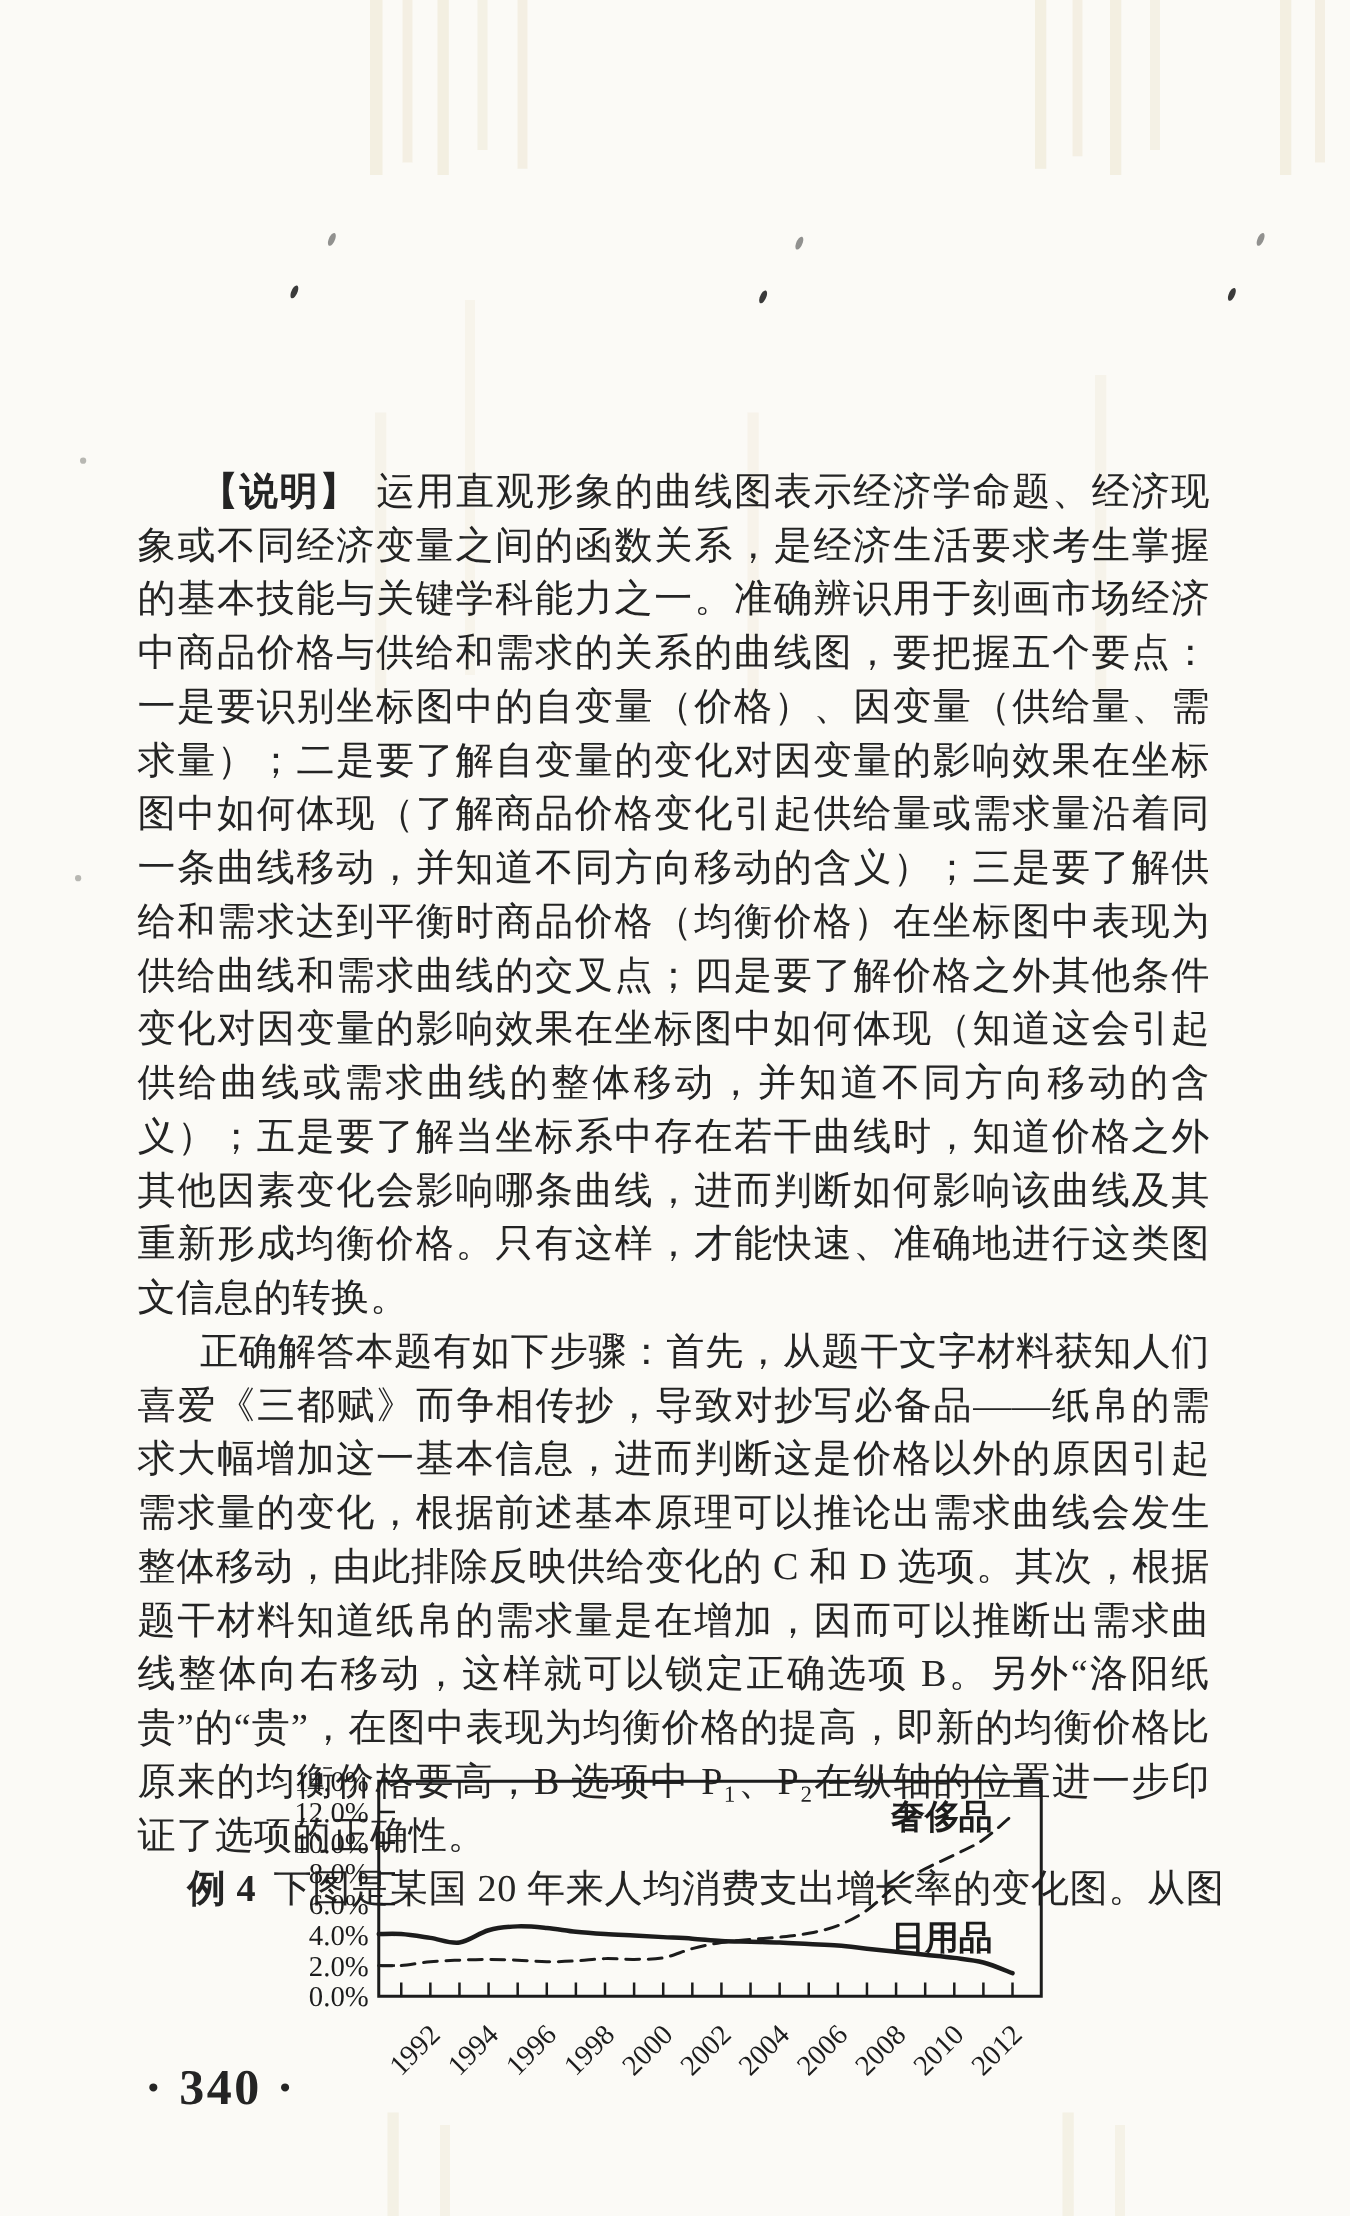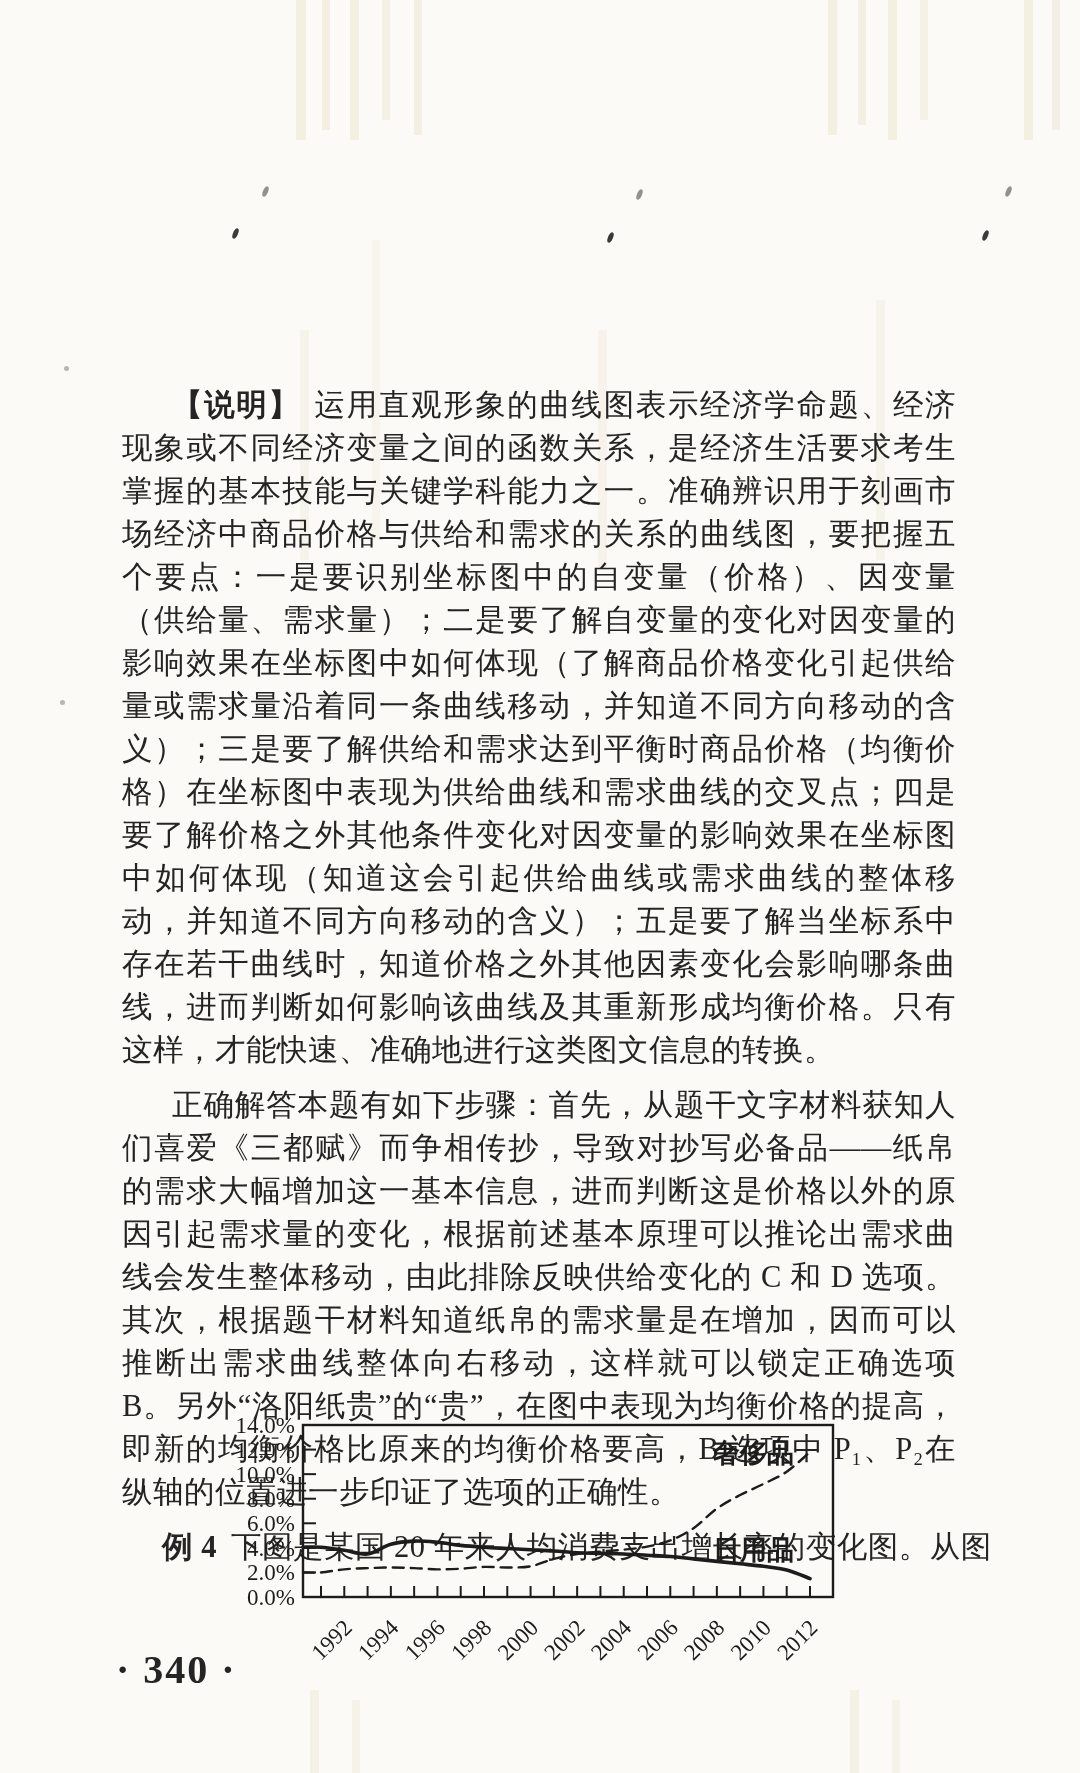--- a/index.html
+++ b/index.html
@@ -10,21 +10,21 @@
     color:#242424;
   }
   .streak{position:absolute;background:#ece3cc;pointer-events:none;}
   .mark{position:absolute;width:5px;height:11px;background:#3a3a3a;border-radius:60% 40% 60% 40%;transform:rotate(18deg);}
   .mark.light{opacity:.55;}
   .dot{position:absolute;width:5px;height:5px;background:#8a8a85;border-radius:50%;opacity:.6;}
   .text-block{
     position:absolute;left:110px;top:372px;width:858px;
   }
   .text-block p{
-    margin:12px;font-size:30.5px;line-height:43px;
+    margin:0;font-size:30.5px;line-height:43px;
     text-align:justify;text-justify:inter-ideograph;
     letter-spacing:.5px;
   }
   .indent{text-indent:50px;}
   .bold{font-weight:bold;}
   .label-gap{margin-right:14px;}
   .example-line{white-space:nowrap;text-indent:40px;}
   .chart-wrap{position:absolute;left:238px;top:1418px;width:665px;height:260px;}
   .chart-wrap svg{width:665px;height:260px;display:block;overflow:visible;}
   .chart-wrap text{font-family:"Liberation Serif","DejaVu Serif",serif;}

